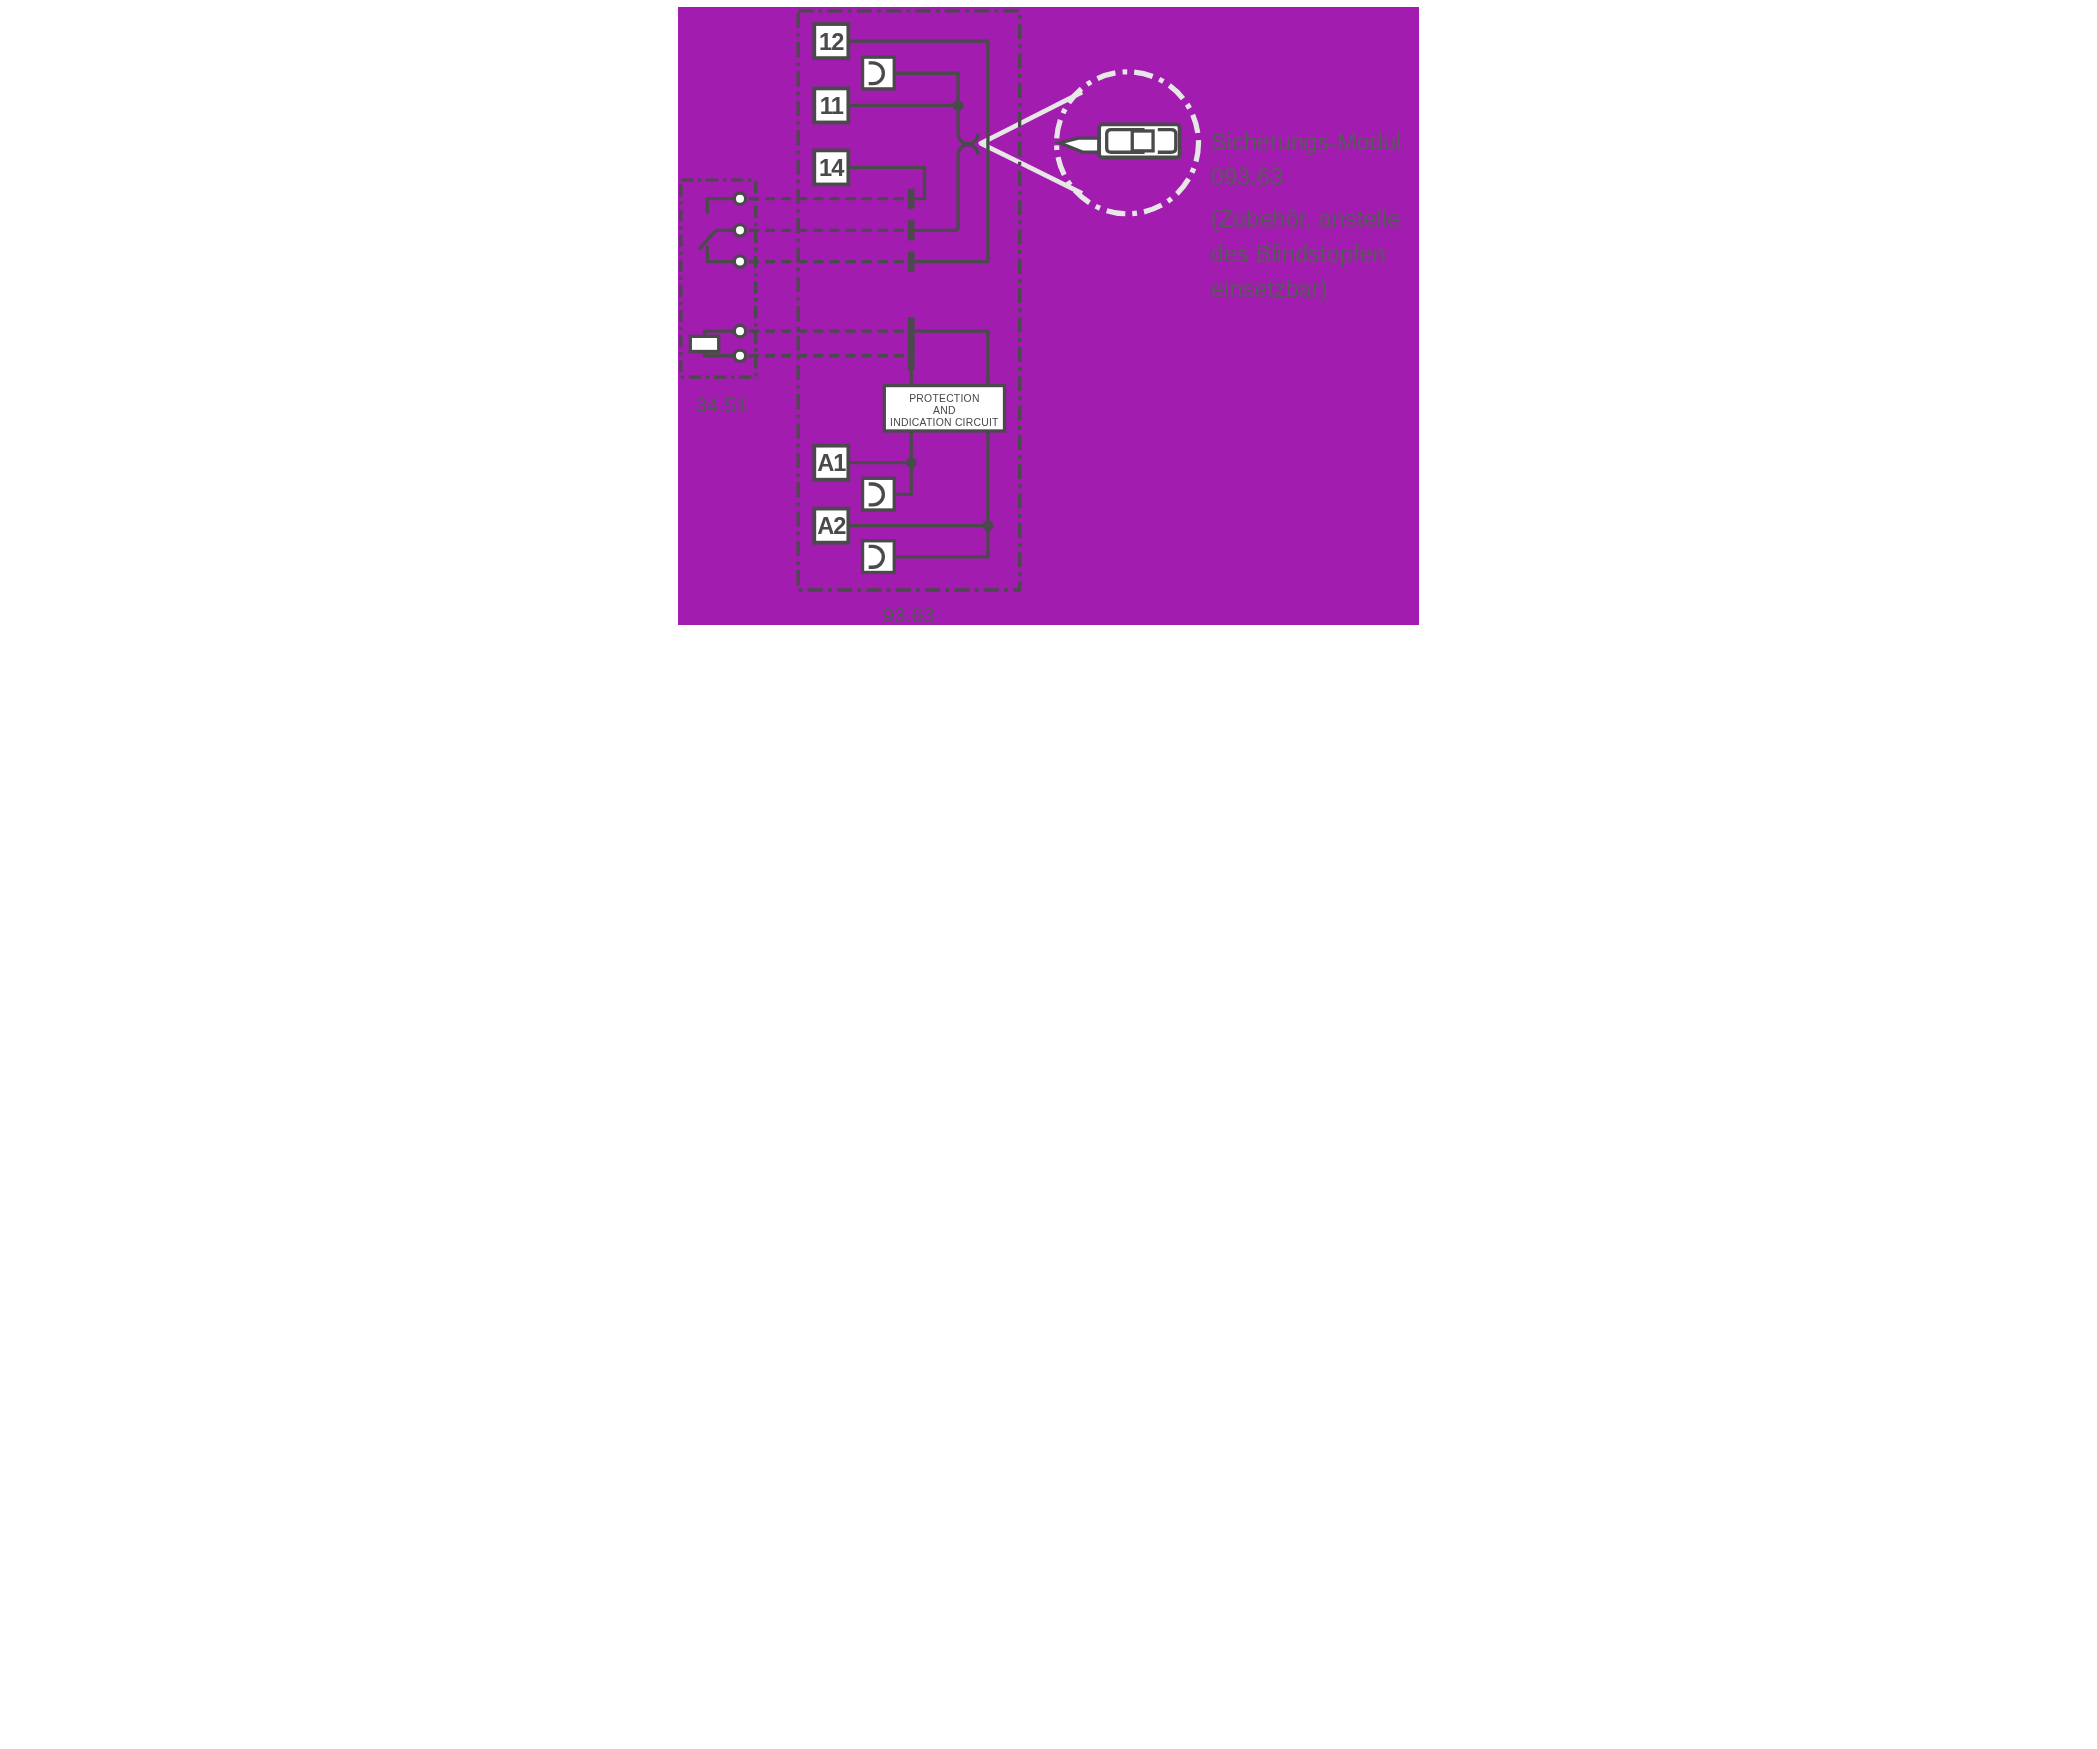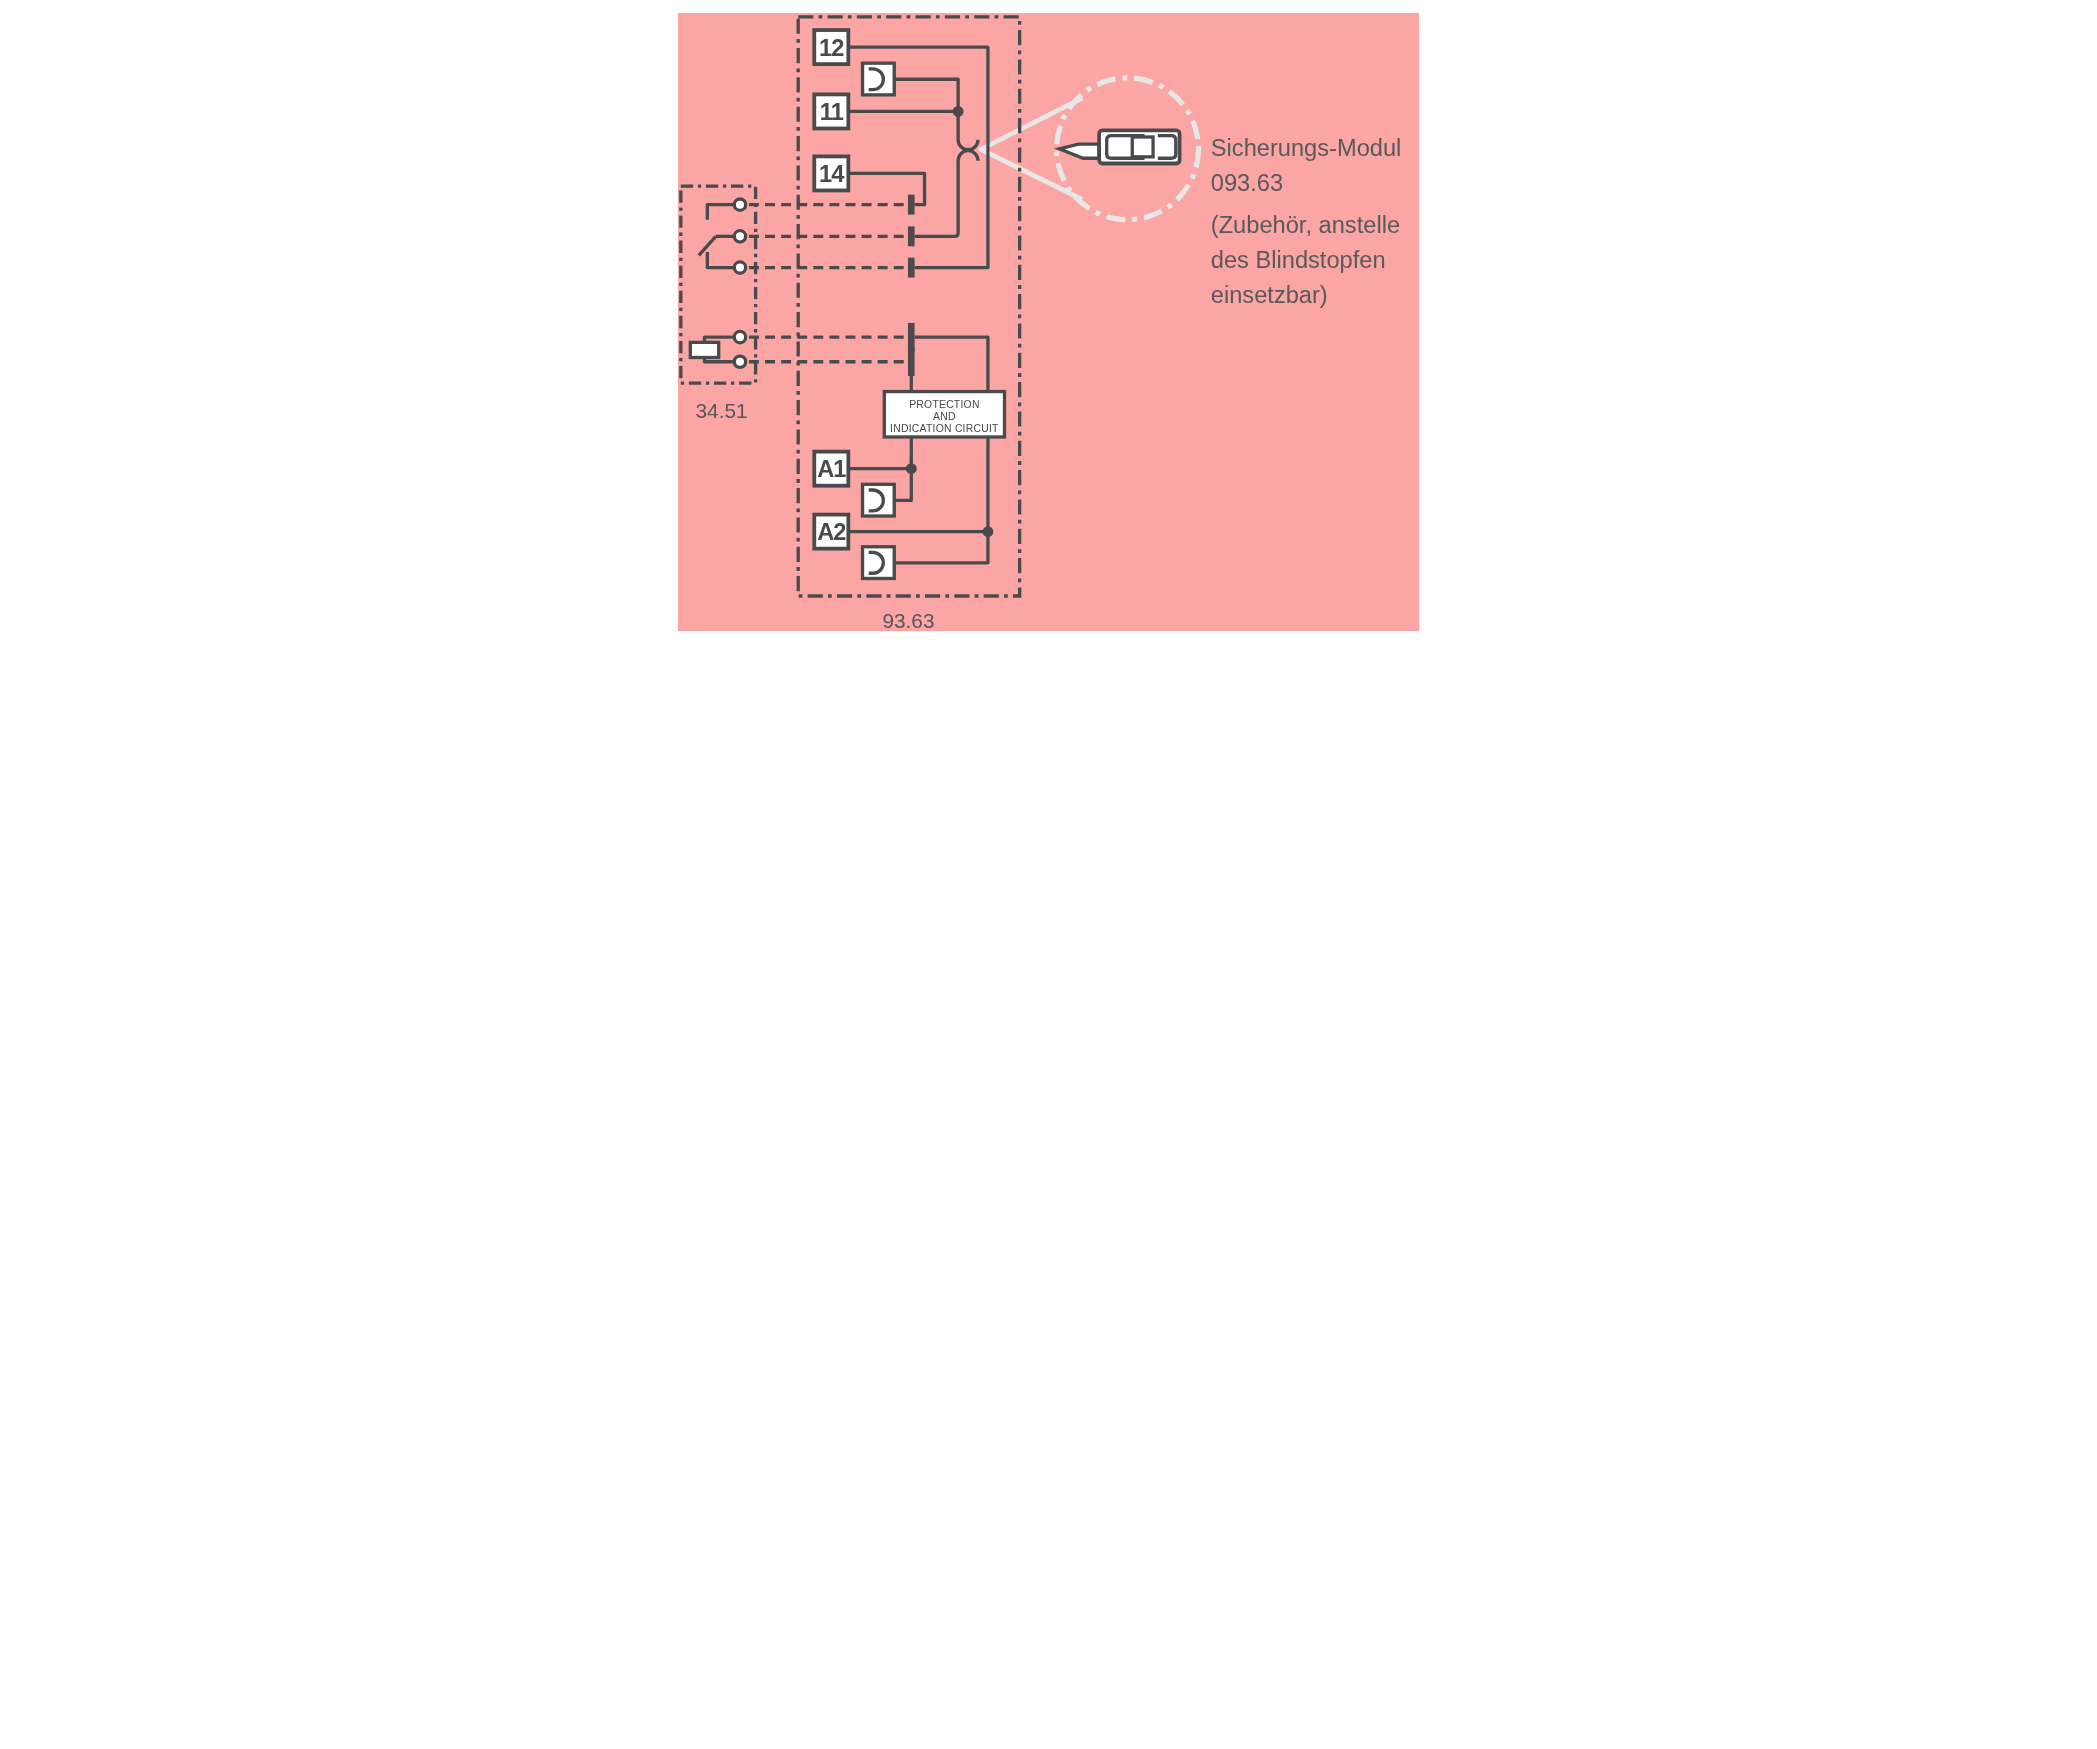--- a/index.html
+++ b/index.html
@@ -1,20 +1,20 @@
 <!DOCTYPE html>
 <html style="font-size:7.6px"><head>
 <meta charset="utf-8">
 <style>
   html,body{margin:0;padding:0;background:#ffffff;}
   .stage{
     position:relative;
     width:741px;height:618px;
-    margin:13px auto;
-    background:#fca5a5;
+    margin:7px auto;
+    background:#a21caf;
     overflow:hidden;
     font-family:"Liberation Sans", sans-serif;
   }
   svg{display:block;}
 
   
   .ln{stroke:#4a4a4c;stroke-width:7;fill:none;stroke-linejoin:round;stroke-linecap:butt;}
   .boxline{stroke:#4a4a4c;stroke-width:8;fill:#ffffff;}
   .smallbox{stroke:#4a4a4c;stroke-width:7;fill:#ffffff;}
   .dashdot-main{stroke:#4a4a4c;stroke-width:7;fill:none;stroke-dasharray:32 11 8 11;}

